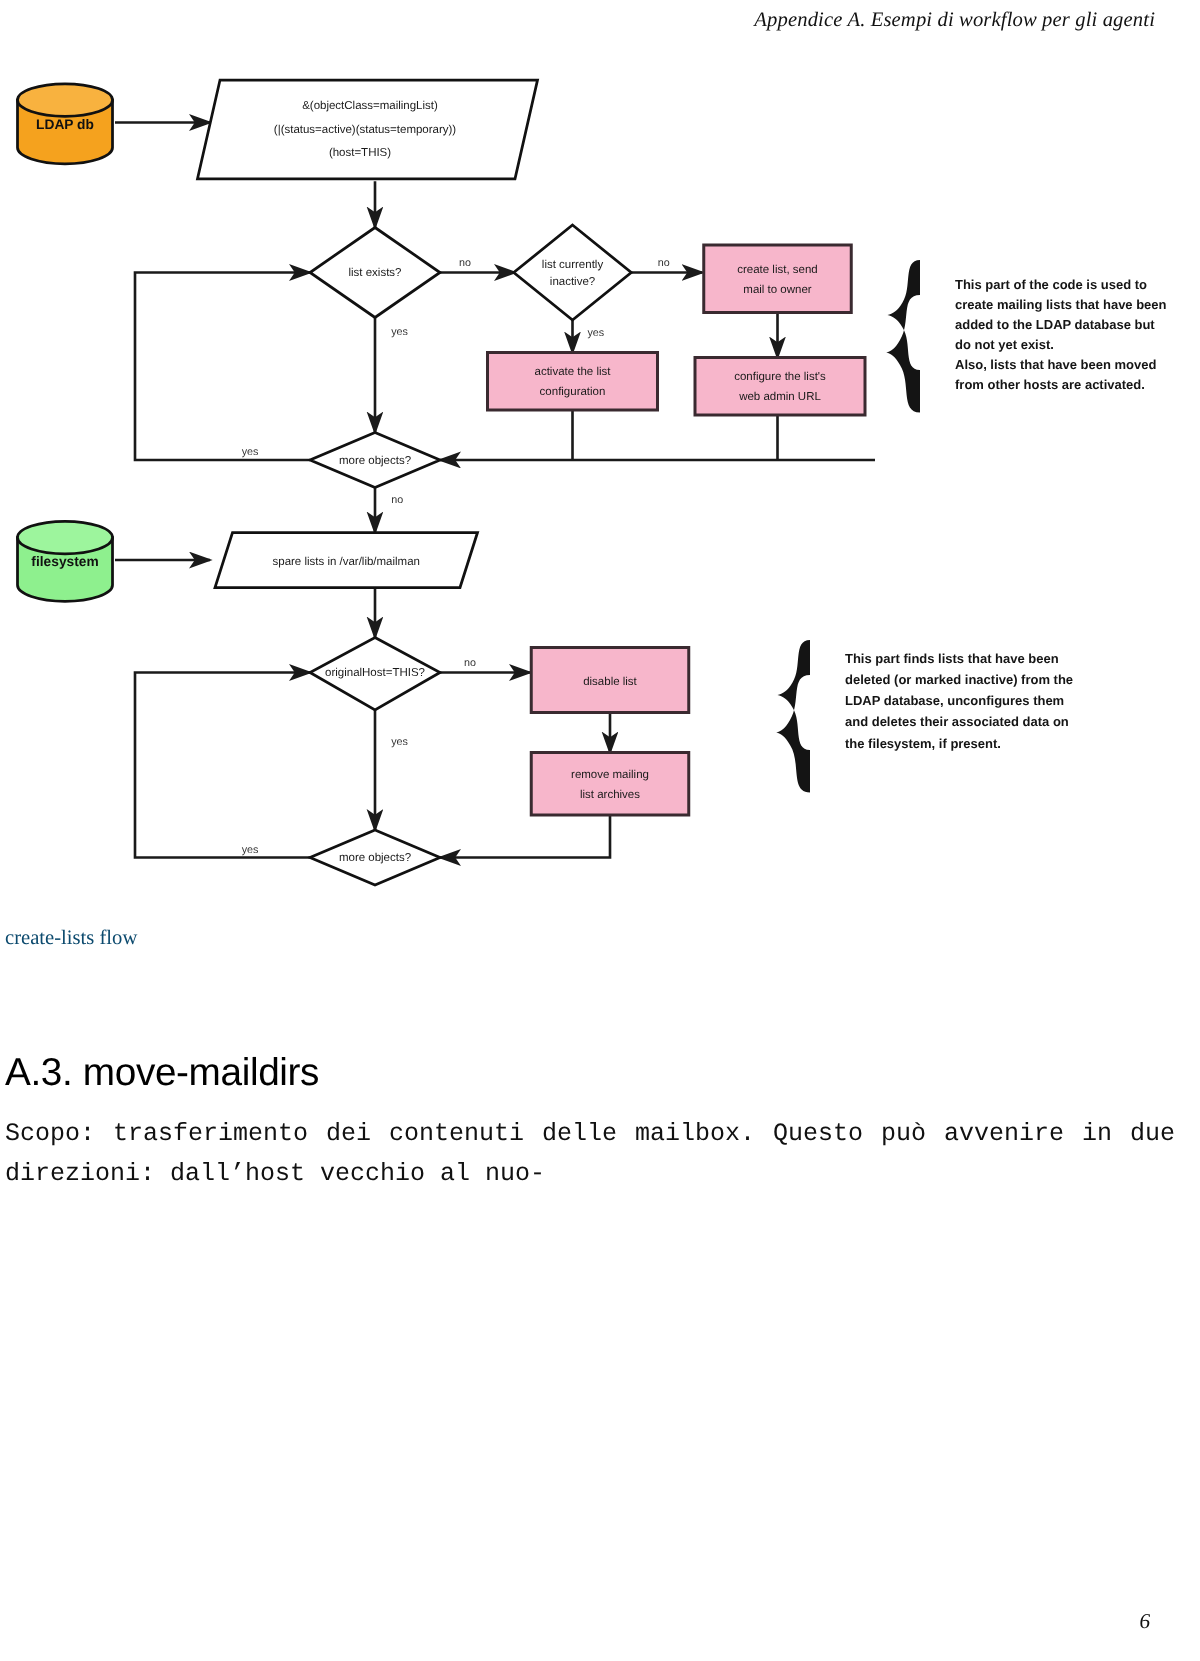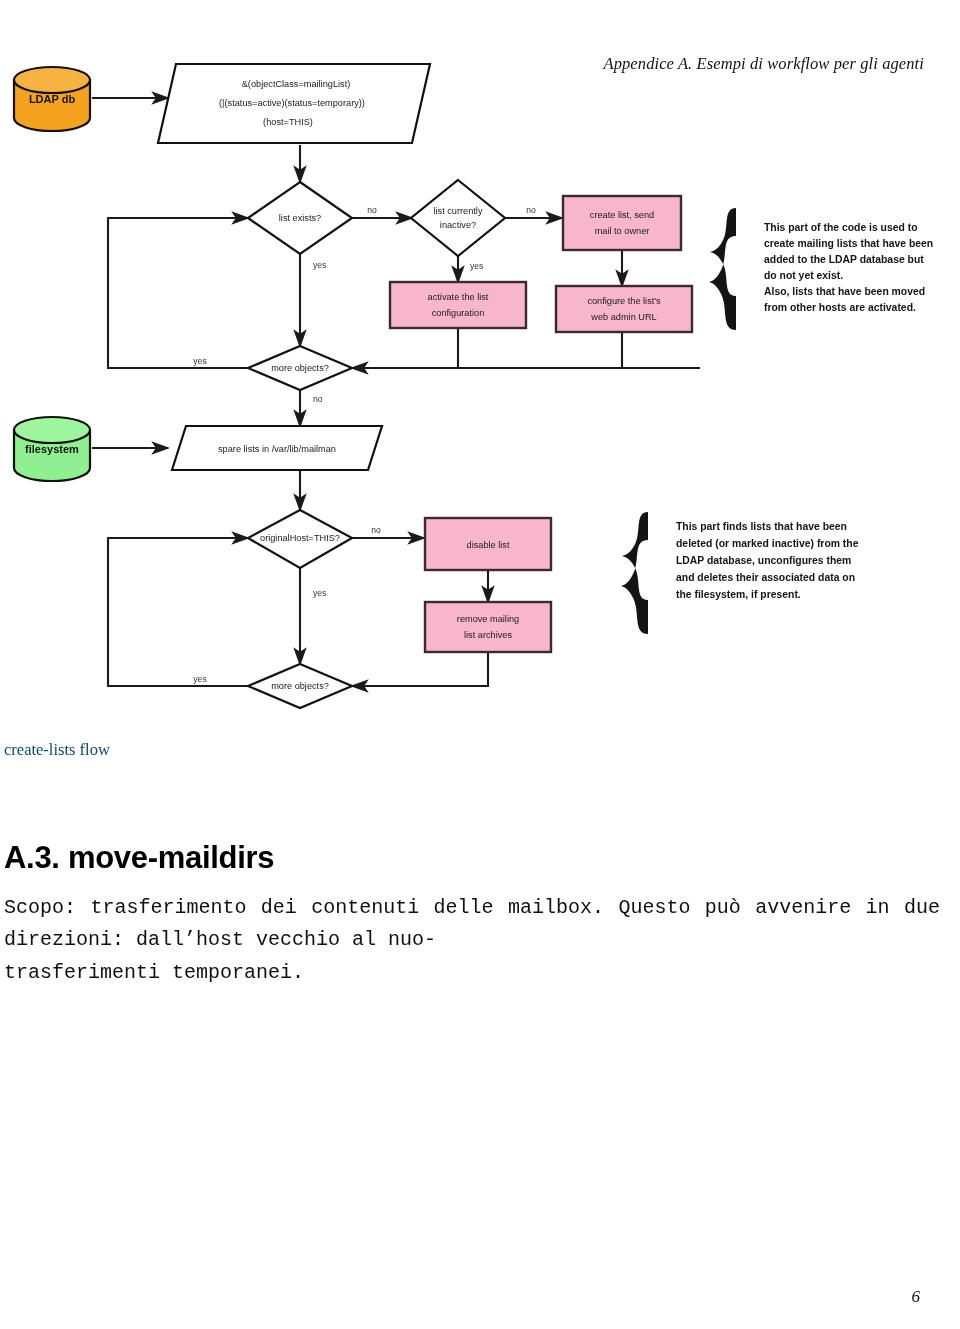--- a/index.html
+++ b/index.html
@@ -23,21 +23,20 @@
     left: 0;
     width: 960px;
     text-align: right;
     padding-right: 36px;
     box-sizing: border-box;
     font-family: "Liberation Serif", serif;
     font-style: italic;
     font-size: 16.5px;
     color: #121212;
     letter-spacing: .1px;
-    margin-top: 48px;
   }
 
   
   #figure {
     position: absolute;
     top: 30px;
     left: 0;
     width: 960px;
     height: 690px;
   }
@@ -52,21 +51,21 @@
     font-size: 16.5px;
     color: #0c4a6e;
   }
 
   
   #heading {
     position: absolute;
     top: 840px;
     left: 4px;
     font-family: "Liberation Sans", sans-serif;
-    font-weight: bold;
+    font-weight: normal;
     font-size: 31px;
     color: #000;
     letter-spacing: -0.3px;
   }
 
   
   #body-para {
     position: absolute;
     top: 892px;
     left: 4px;
@@ -278,18 +277,17 @@
       </g>
     </svg>
   </div>
 
   <div id="caption">create-lists flow</div>
 
   <div id="heading">A.3. move-maildirs</div>
 
   <div id="body-para">
     <span class="lineblock">Scopo: trasferimento dei contenuti delle mailbox. Questo può avvenire in due direzioni: dall’host vecchio al nuo-</span>
-    <span class="lineblock">trasferimenti temporanei.</span>
   </div>
 
   <div id="page-number">6</div>
 
 </div>
 
 </body></html>

